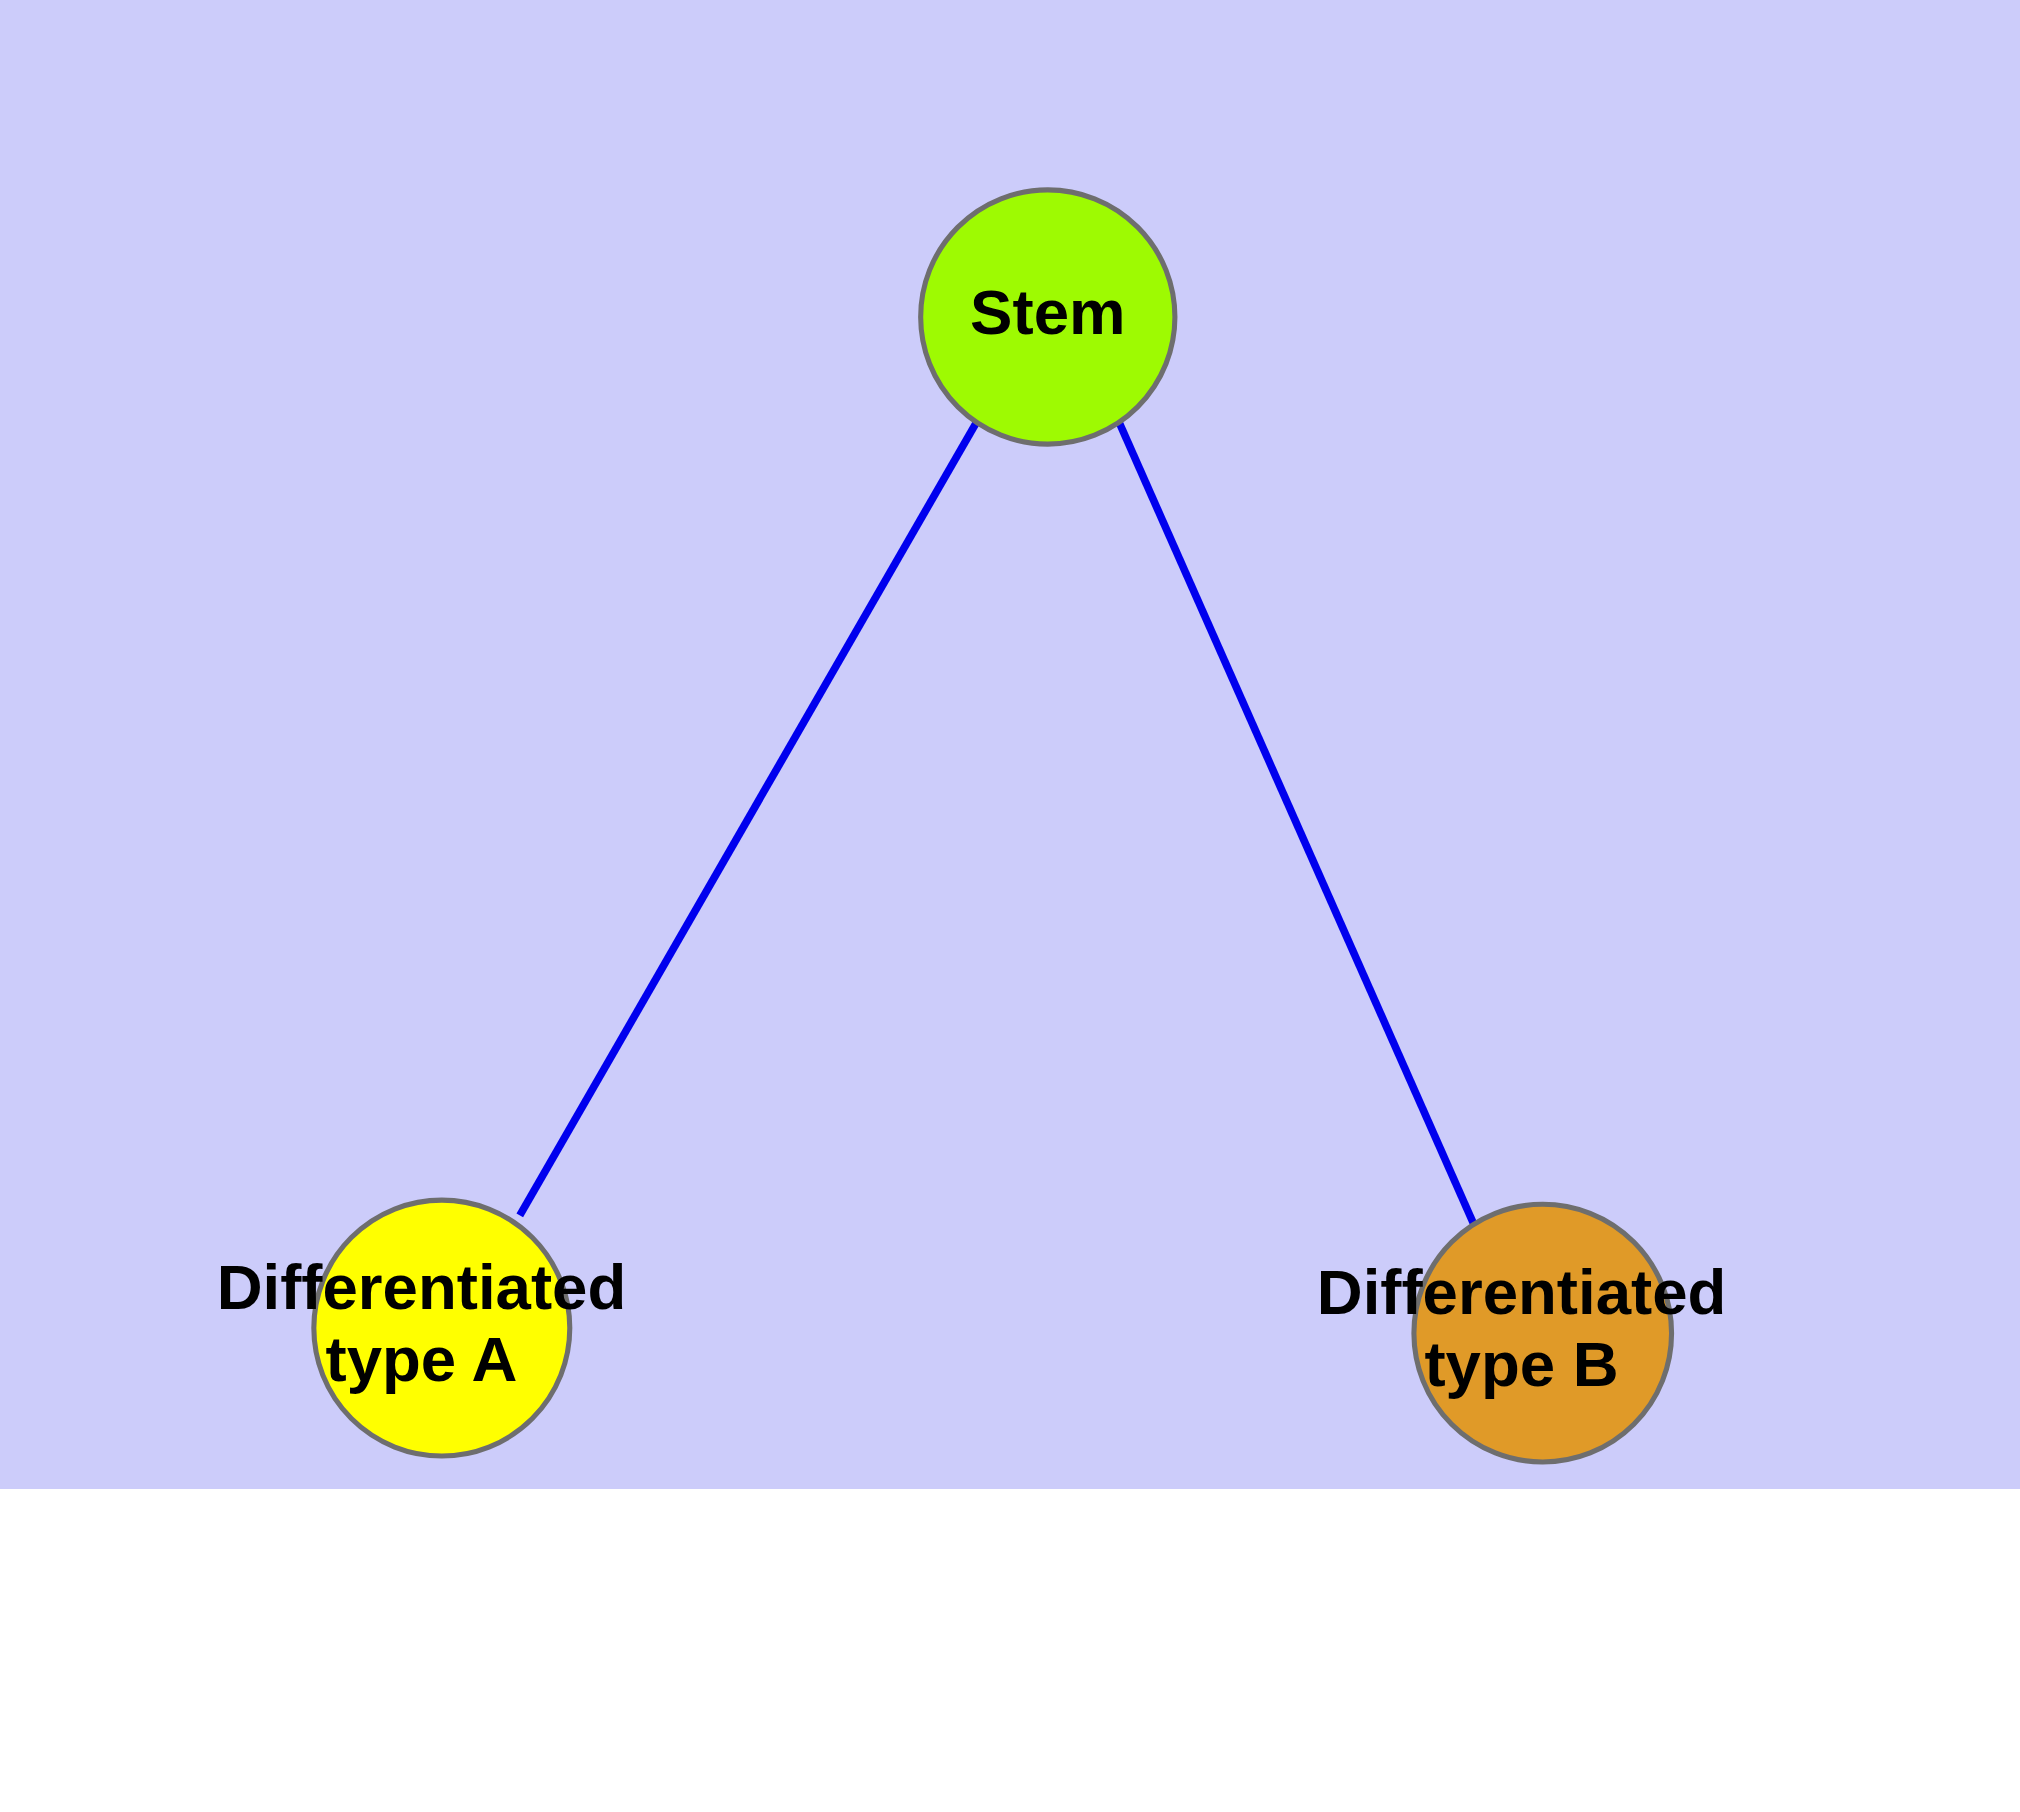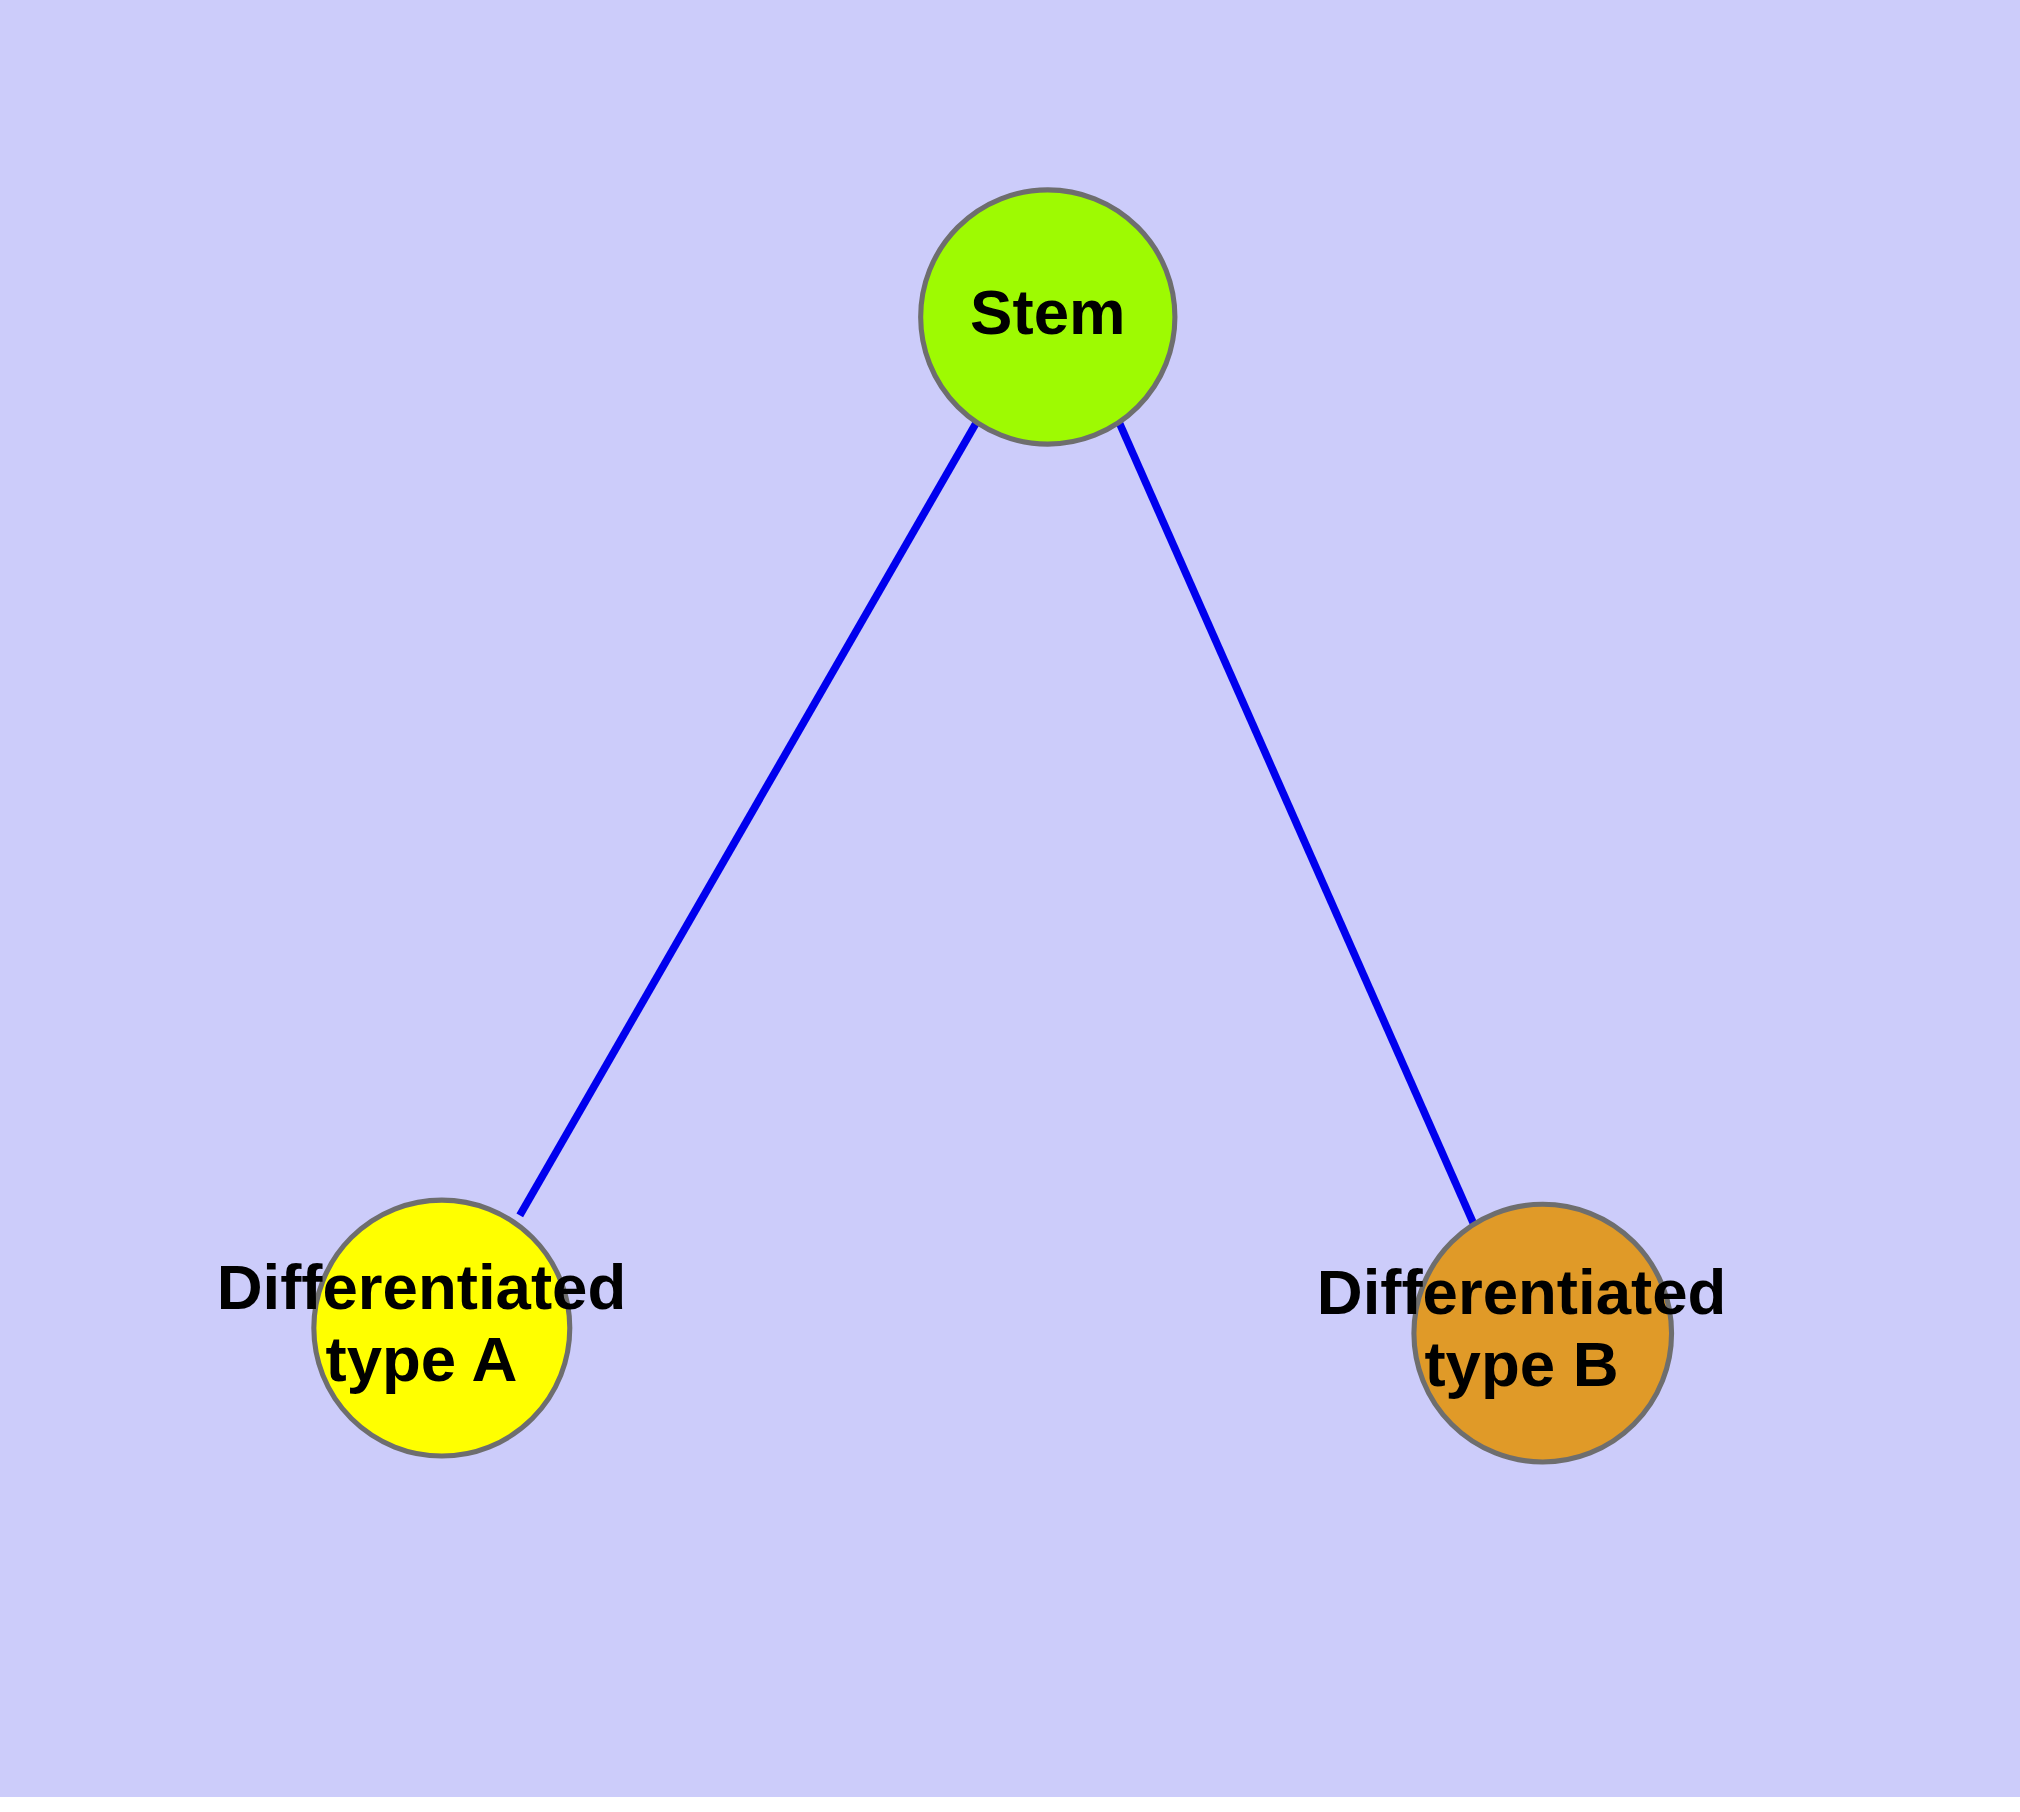--- a/index.html
+++ b/index.html
@@ -3,21 +3,21 @@
 <meta charset="utf-8">
 <style>
   html, body {
     margin: 0;
     padding: 0;
     background: #ffffff;
   }
   #canvas {
     position: relative;
     width: 2021px;
-    height: 1797px;
+    height: 1489px;
     overflow: hidden;
     font-family: "Liberation Sans", sans-serif;
   }
   #graph-svg {
     position: absolute;
     top: 0;
     left: 0;
     width: 2021px;
     height: 1812px;
     display: block;

